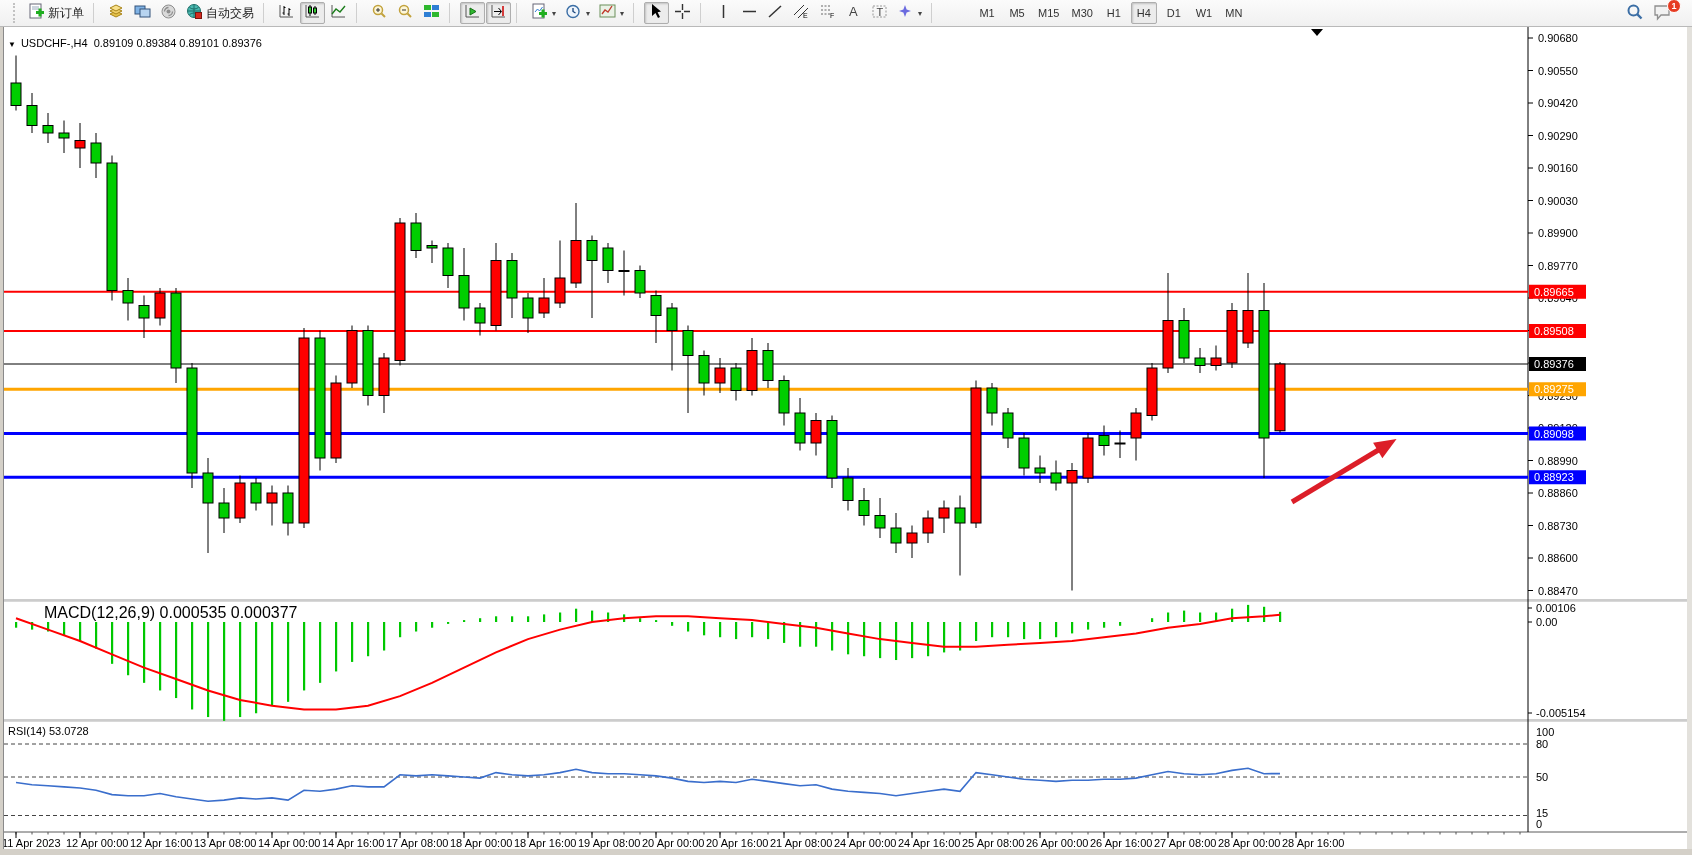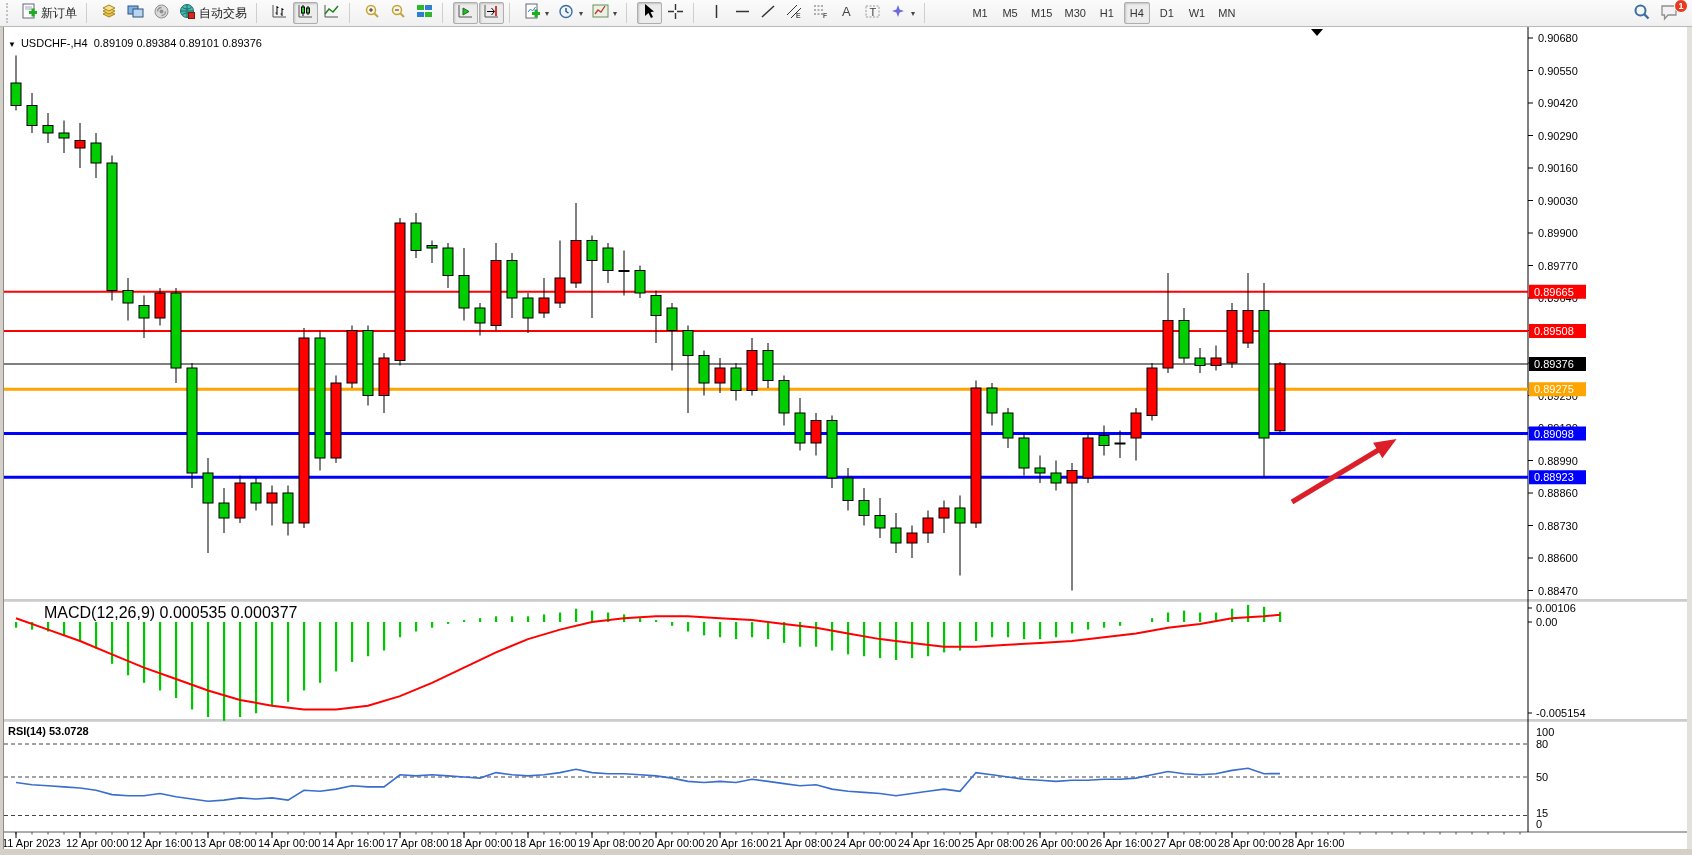--- a/index.html
+++ b/index.html
@@ -1,36 +1,36 @@
 <!DOCTYPE html>
 <html><head>
 <meta charset="utf-8">
 <style>
   html,body{margin:0;padding:0;background:#fff;font-family:"Liberation Sans",sans-serif;}
   #app{position:relative;width:1692px;height:855px;overflow:hidden;background:#fff;}
   
   #toolbar{position:relative;z-index:5;height:26px;background:linear-gradient(#fbfbfb,#f0f0f0);
-    border-bottom:1px solid #b9b9b9;display:flex;align-items:center;padding:0 3px;gap:1px;}
+    border-bottom:1px solid #b9b9b9;display:flex;align-items:center;padding:0 10px;gap:1px;}
   .tb{height:22px;min-width:23px;display:flex;align-items:center;justify-content:center;gap:3px;
     border:1px solid transparent;background:transparent;padding:0 3px;font-family:"Liberation Sans",sans-serif;
     font-size:12px;color:#222;border-radius:2px;}
   .tb.pressed{background:#ececec;border:1px solid #aeaeae;box-shadow:inset 1px 1px 2px rgba(0,0,0,.18);}
   .sep{width:6px;height:20px;border-left:1px solid #cfcfcf;margin:0 3px 0 4px;}
   .grip{width:5px;height:20px;border-left:2px dotted #c2c2c2;margin:0 3px;}
   .tf{font-size:11px;color:#333;min-width:26px;}
   .caret{font-size:8px;color:#444;margin-left:1px;}
   #spacer{flex:1;}
   .badge{position:absolute;top:-4px;right:-6px;background:#e63b22;color:#fff;border:1px solid #fff;
     border-radius:8px;font-size:9px;font-weight:bold;min-width:12px;height:12px;line-height:12px;text-align:center;}
   
   #surface{position:absolute;left:0;top:0;width:1692px;height:855px;}
   #chart-title{position:absolute;left:8px;top:37px;z-index:3;font-size:11px;color:#000;}
   #chart-title .tri{font-size:8px;margin-right:5px;}
   #macd-label{position:absolute;left:24px;top:604px;z-index:3;font-size:16px;color:#000;padding-left:20px;}
-  #rsi-label{position:absolute;left:8px;top:725px;z-index:3;font-size:11px;color:#000;font-weight:bold;}
+  #rsi-label{position:absolute;left:8px;top:725px;z-index:3;font-size:11px;color:#000;}
   .edge-left{position:absolute;left:0;top:26px;width:3px;height:829px;background:#d4d0c8;z-index:4;}
   .edge-left2{position:absolute;left:3px;top:26px;width:1px;height:829px;background:#8a8a8a;z-index:4;}
   .edge-right{position:absolute;right:0;top:26px;width:5px;height:829px;background:#e3e1dc;z-index:4;}
   .edge-bottom{position:absolute;left:0;top:849px;width:1692px;height:6px;background:#d4d0c8;z-index:4;}
   svg text{font-family:"Liberation Sans",sans-serif;}
 </style>
 </head>
 <body>
 
 <div id="app">

